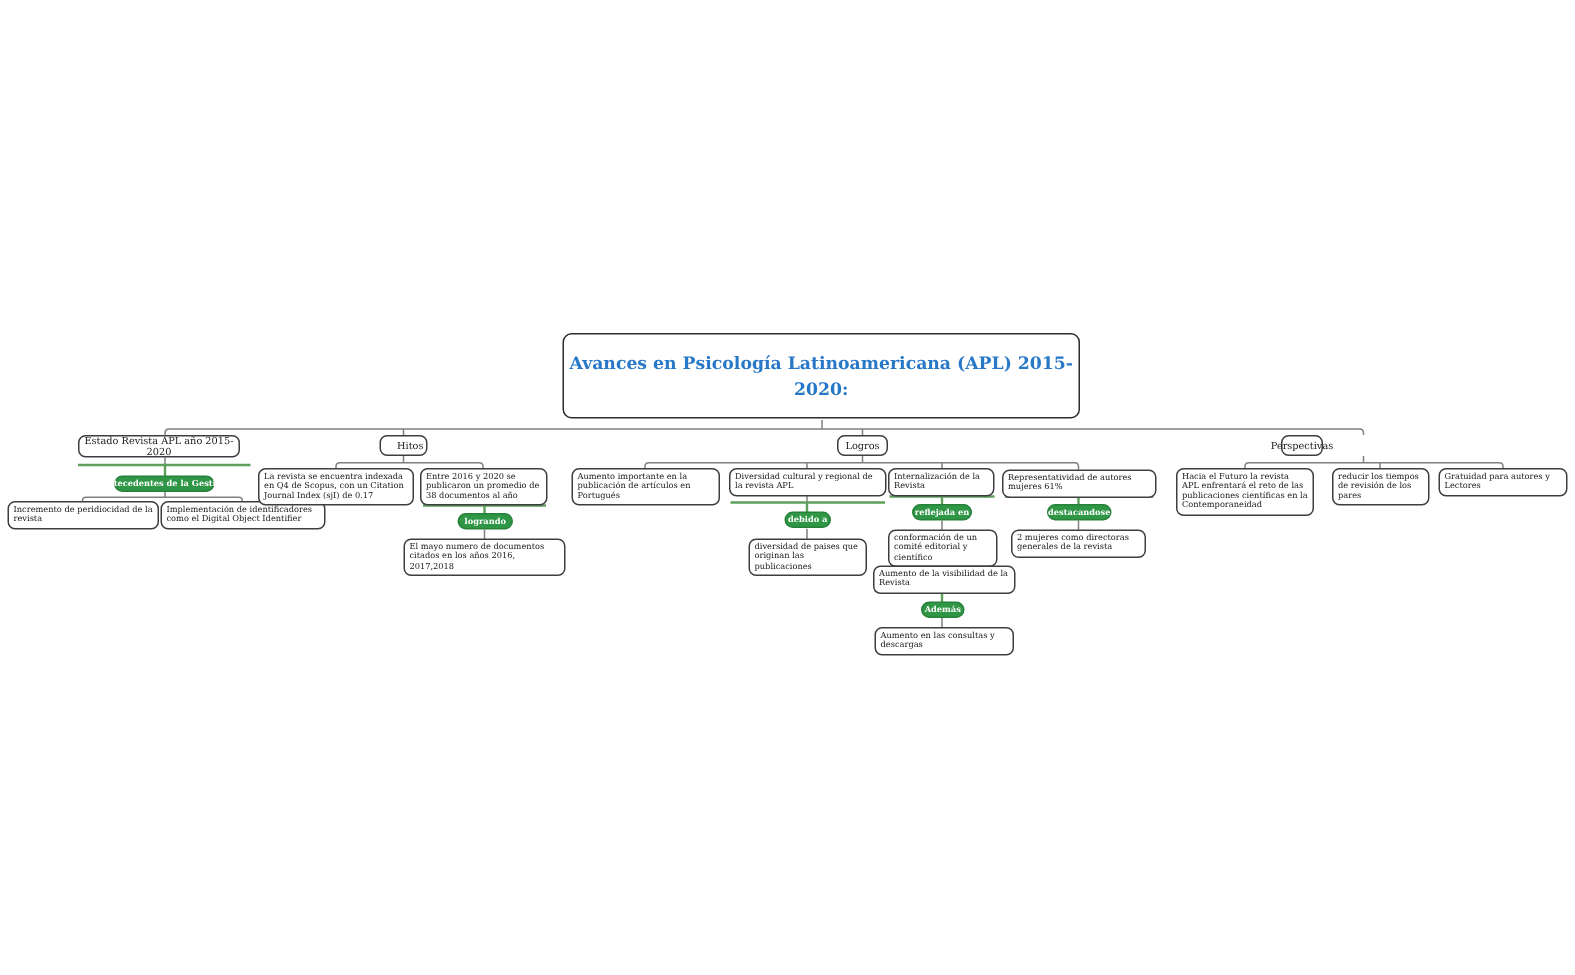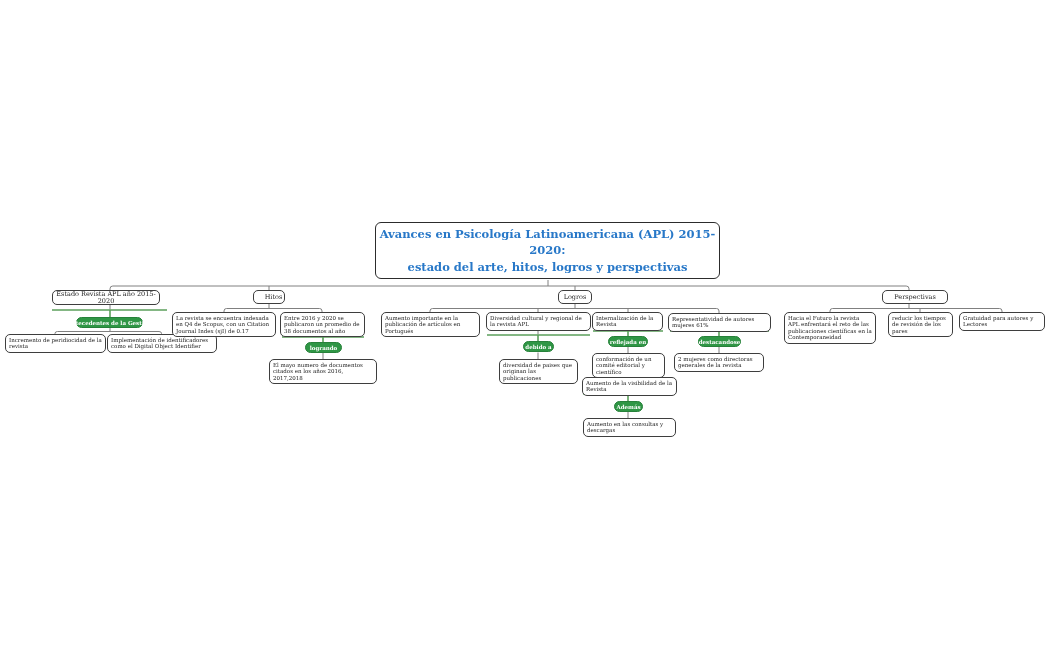--- a/index.html
+++ b/index.html
@@ -26,21 +26,21 @@
   #n-title {
     left:375px; top:222px; width:345px; height:57px;
     border-width:1.5px; border-radius:6px; border-color:#2c2c2c;
     display:flex; flex-direction:column; justify-content:center;
     text-align:center; font-size:11.5px; line-height:16.5px; font-weight:bold; color:#2878c8;
   }
 
   #n-estado { left:52px;  top:290px; width:108px; height:15px; }
   #n-hitos  { left:253px; top:290px; width:32px;  height:14px;padding-left:11px; }
   #n-logros { left:558px; top:290px; width:34px;  height:14px; }
-  #n-persp  { left:882px; top:290px; width:66px;  height:14px; }
+  #n-persp  { left:854px; top:290px; width:28px;  height:14px; }
 
   #n-estado-c1 { left:5px;   top:334px; width:101px; }
   #n-estado-c2 { left:107px; top:334px; width:110px; }
 
   #n-hitos-c1  { left:172px; top:312px; width:104px; }
   #n-hitos-c2  { left:280px; top:312px; width:85px;  }
   #n-logrando-c{ left:269px; top:359px; width:108px; }
 
   #n-logros-c1 { left:381px; top:312px; width:99px;  }
   #n-logros-c2 { left:486px; top:312px; width:105px; }
@@ -91,21 +91,20 @@
     <path fill="none" stroke="#5ca05c" stroke-width="1.6" d="M52,310 L167,310 M110,310 L110,317.5
       M282,337 L364,337 M323,337 L323,342.5
       M487,335 L590,335 M538,335 L538,341.5
       M593,331 L663,331 M628,331 L628,336.5
       M670,331 L769,331 M719,331 L719,336.5
       M583,394 L675,394 M628,394 L628,401.5"></path>
   </svg>
 
   <div class="node" id="n-title">
     <div>Avances en Psicología Latinoamericana (APL) 2015-2020:</div>
-    <div>estado del arte, hitos, logros y perspectivas</div>
   </div>
 
   <div class="node branch" id="n-estado">Estado Revista APL año  2015-2020</div>
   <div class="node branch" id="n-hitos">Hitos</div>
   <div class="node branch" id="n-logros">Logros</div>
   <div class="node branch" id="n-persp">Perspectivas</div>
 
   <div class="pill" id="p-antecedentes">Antecedentes de la Gestion</div>
   <div class="node" id="n-estado-c1">Incremento de peridiocidad de la revista</div>
   <div class="node" id="n-estado-c2">Implementación de identificadores como el Digital Object Identifier</div>

